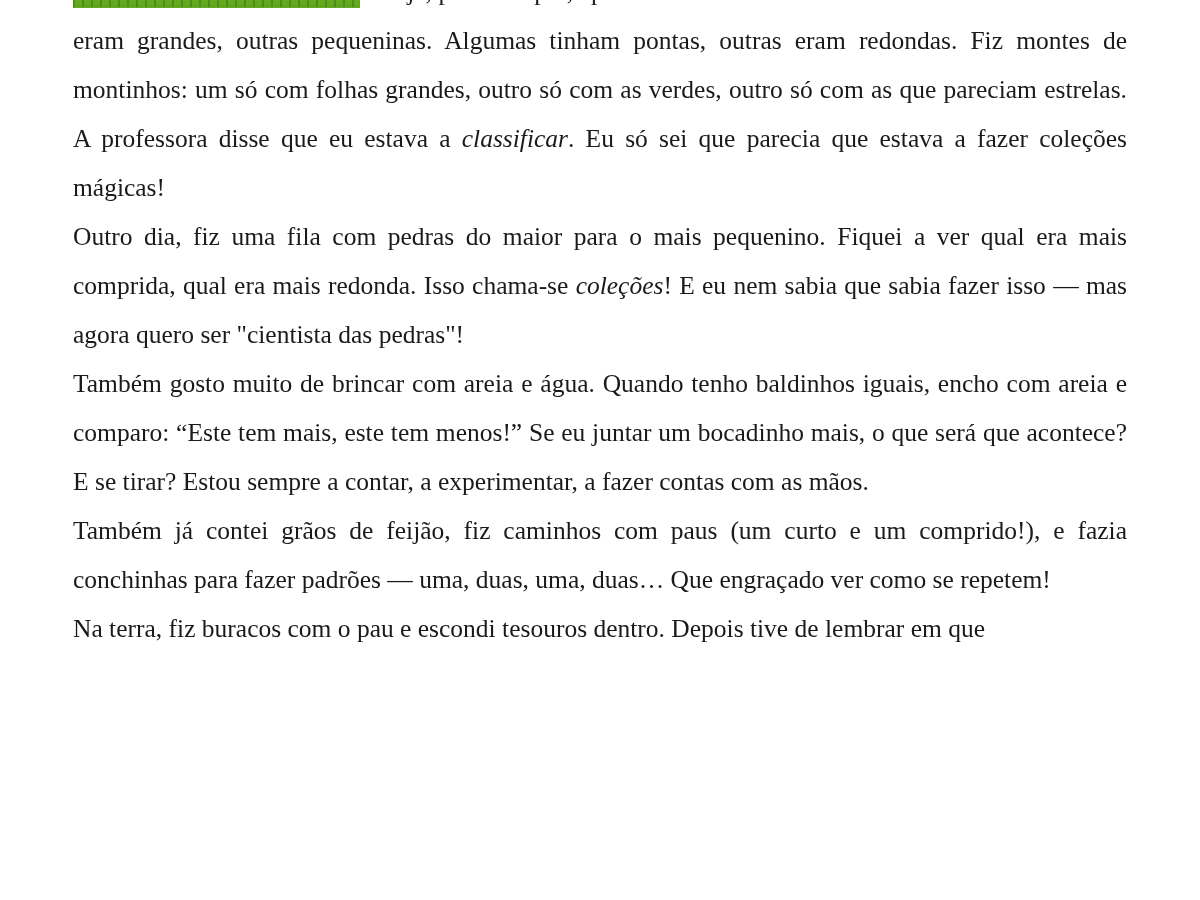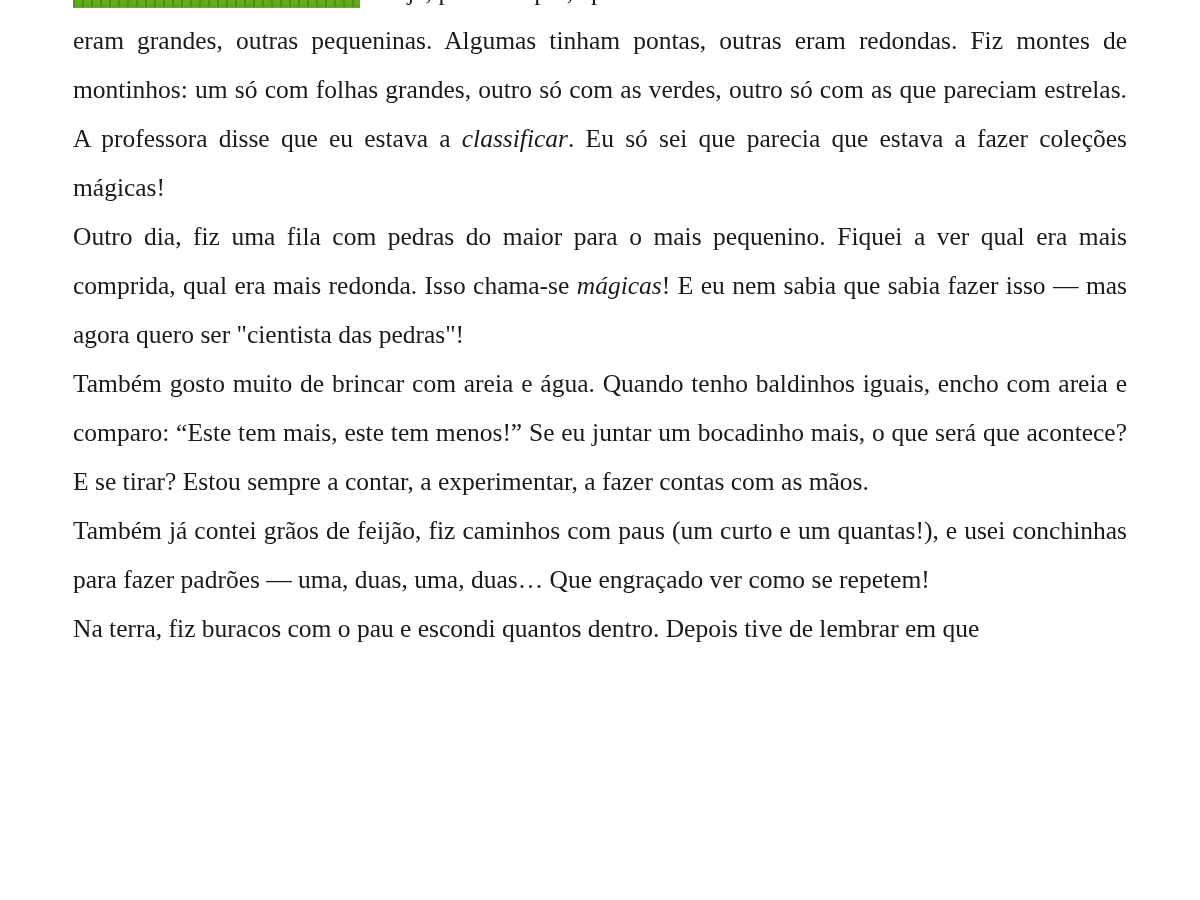--- a/index.html
+++ b/index.html
@@ -49,29 +49,29 @@
 </head>
 <body>
 
 <div class="page">
 
   <p class="para">
     <span class="figure"></span><span>Hoje, por exemplo, apanhei montes de folhas diferentes no recreio. Umas eram grandes, outras pequeninas. Algumas tinham pontas, outras eram redondas. Fiz montes de montinhos: um só com folhas grandes, outro só com as verdes, outro só com as que pareciam estrelas. A professora disse que eu estava a </span><em>classificar</em><span>. Eu só sei que parecia que estava a fazer coleções mágicas!</span>
   </p>
 
   <p class="para">
-    <span>Outro dia, fiz uma fila com pedras do maior para o mais pequenino. Fiquei a ver qual era mais comprida, qual era mais redonda. Isso chama-se </span><em>mágicas</em><span>! E eu nem sabia que sabia fazer isso — mas agora quero ser "cientista das pedras"!</span>
+    <span>Outro dia, fiz uma fila com pedras do maior para o mais pequenino. Fiquei a ver qual era mais comprida, qual era mais redonda. Isso chama-se </span><em>coleções</em><span>! E eu nem sabia que sabia fazer isso — mas agora quero ser "cientista das pedras"!</span>
   </p>
 
   <p class="para">
     <span>Também gosto muito de brincar com areia e água. Quando tenho baldinhos iguais, encho com areia e comparo: “Este tem mais, este tem menos!” Se eu juntar um bocadinho mais, o que será que acontece? E se tirar? Estou sempre a contar, a experimentar, a fazer contas com as mãos.</span>
   </p>
 
 
   <p class="para">
-    <span>Também já contei grãos de feijão, fiz caminhos com paus (um curto e um quantas!), e usei conchinhas para fazer padrões — uma, duas, uma, duas… Que engraçado ver como se repetem!</span>
+    <span>Também já contei grãos de feijão, fiz caminhos com paus (um curto e um comprido!), e fazia conchinhas para fazer padrões — uma, duas, uma, duas… Que engraçado ver como se repetem!</span>
   </p>
 
   <p class="para">
-    <span>Na terra, fiz buracos com o pau e escondi quantos dentro. Depois tive de lembrar em que</span>
+    <span>Na terra, fiz buracos com o pau e escondi tesouros dentro. Depois tive de lembrar em que</span>
   </p>
 
 </div>
 
 </body></html>

